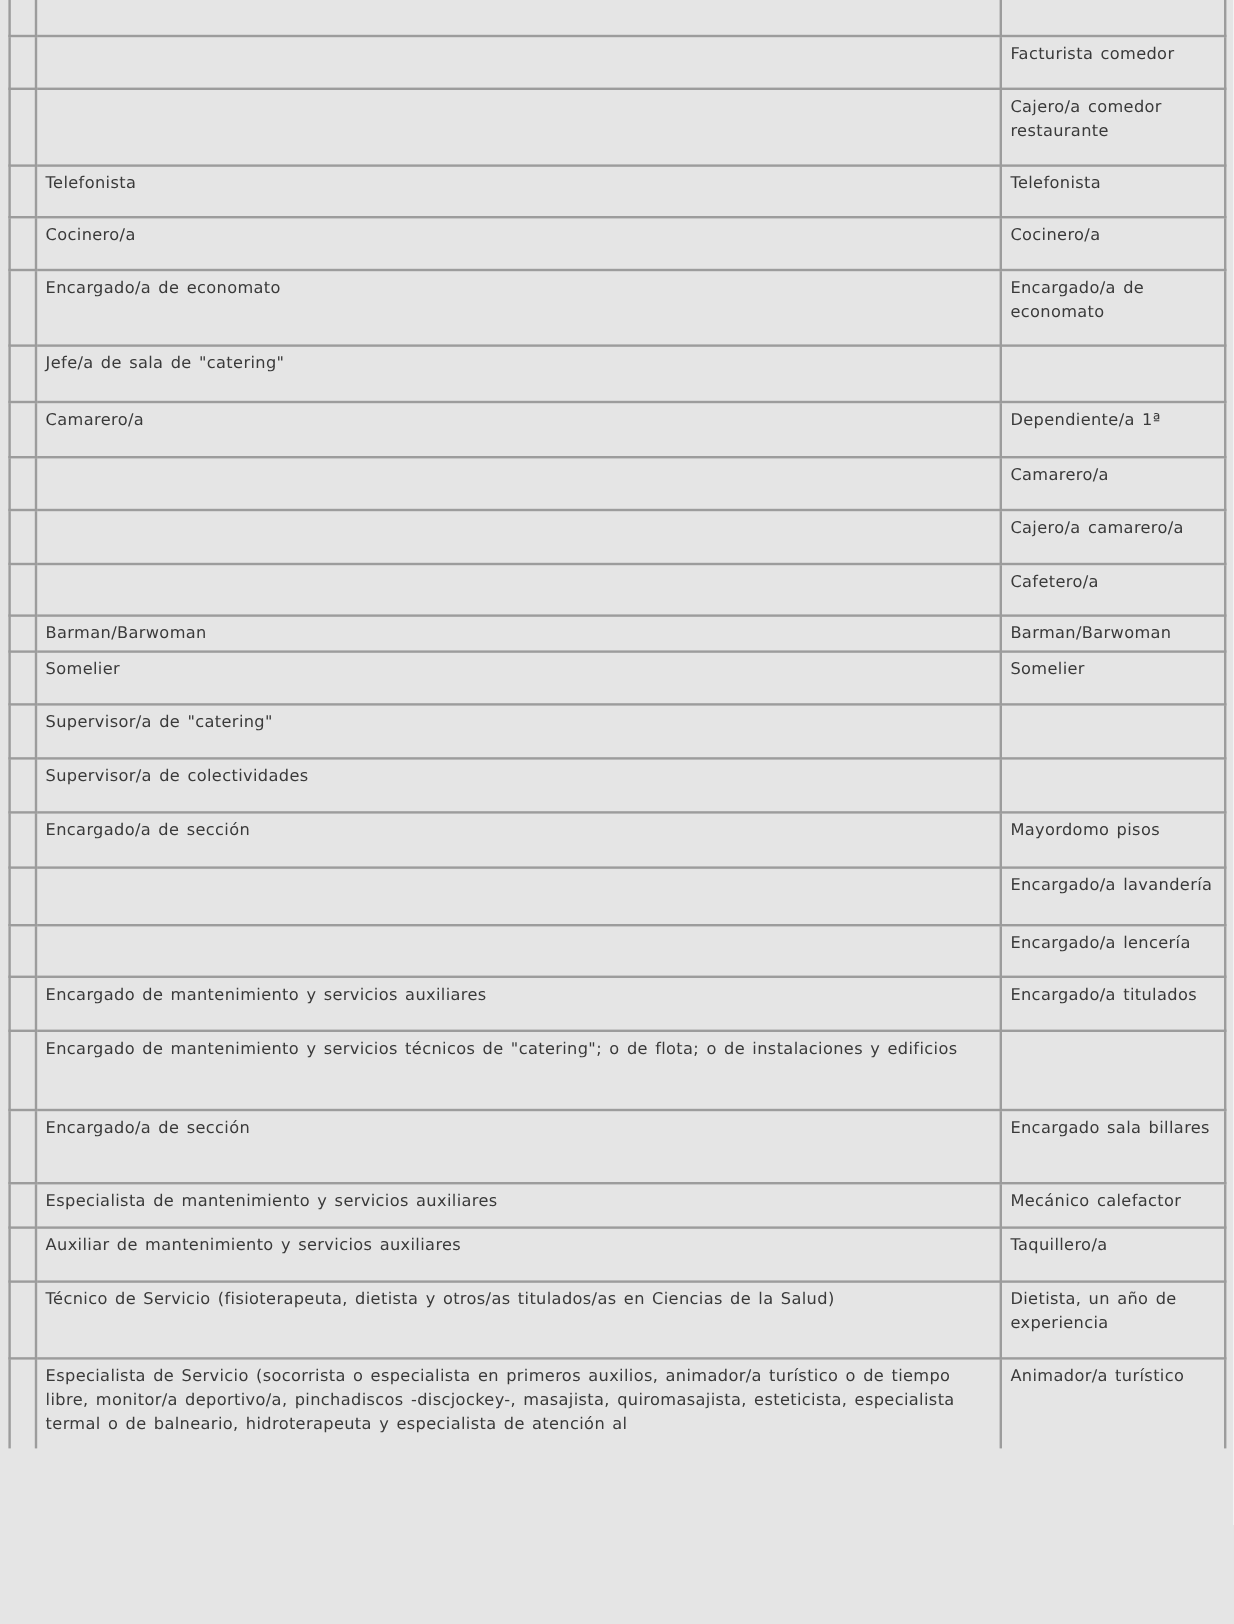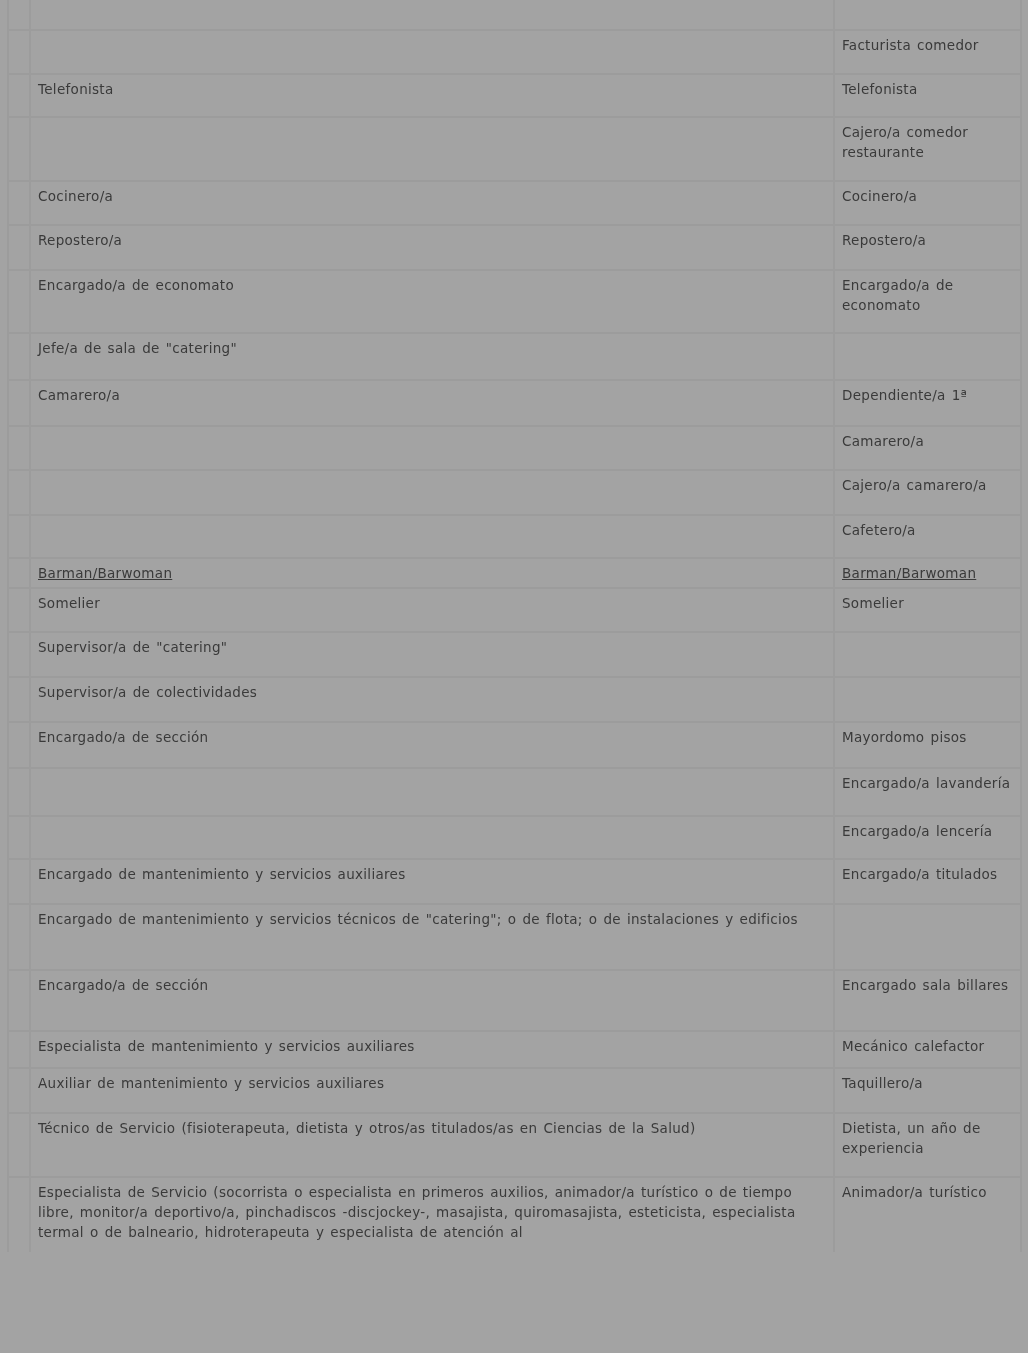--- a/index.html
+++ b/index.html
@@ -7,21 +7,21 @@
     padding: 0;
     background: #ffffff;
     width: 1028px;
     height: 1353px;
     overflow: hidden;
   }
   .page {
     position: relative;
     width: 1028px;
     height: 1353px;
-    background: #a3a3a3;
+    background: #e5e5e5;
     font-family: "DejaVu Sans", "Liberation Sans", sans-serif;
     font-size: 13.5px;
     color: #3a3a3a;
     letter-spacing: 0.3px;
     word-spacing: 1.5px;
   }
   table.equiv {
     position: absolute;
     left: 7px;
     top: 0;
@@ -60,39 +60,34 @@
         <tr style="height: 30px;">
           <td class="c0"></td>
           <td class="c1"></td>
           <td class="c2"></td>
         </tr>
         <tr style="height: 44px;">
           <td class="c0"></td>
           <td class="c1"></td>
           <td class="c2">Facturista comedor</td>
         </tr>
+        <tr style="height: 64px;">
+          <td class="c0"></td>
+          <td class="c1"></td>
+          <td class="c2">Cajero/a comedor restaurante</td>
+        </tr>
         <tr style="height: 43px;">
           <td class="c0"></td>
           <td class="c1">Telefonista</td>
           <td class="c2">Telefonista</td>
         </tr>
-        <tr style="height: 64px;">
-          <td class="c0"></td>
-          <td class="c1"></td>
-          <td class="c2">Cajero/a comedor restaurante</td>
-        </tr>
         <tr style="height: 44px;">
           <td class="c0"></td>
           <td class="c1">Cocinero/a</td>
           <td class="c2">Cocinero/a</td>
-        </tr>
-        <tr style="height: 45px;">
-          <td class="c0"></td>
-          <td class="c1">Repostero/a</td>
-          <td class="c2">Repostero/a</td>
         </tr>
         <tr style="height: 63px;">
           <td class="c0"></td>
           <td class="c1">Encargado/a de economato</td>
           <td class="c2">Encargado/a de economato</td>
         </tr>
         <tr style="height: 47px;">
           <td class="c0"></td>
           <td class="c1">Jefe/a de sala de "catering"</td>
           <td class="c2"></td>
@@ -110,21 +105,21 @@
         <tr style="height: 45px; padding-left: 26px;">
           <td class="c0"></td>
           <td class="c1"></td>
           <td class="c2">Cajero/a camarero/a</td>
         </tr>
         <tr style="height: 43px;">
           <td class="c0"></td>
           <td class="c1"></td>
           <td class="c2">Cafetero/a</td>
         </tr>
-        <tr style="height: 29px; text-decoration: underline;">
+        <tr style="height: 29px;">
           <td class="c0"></td>
           <td class="c1">Barman/Barwoman</td>
           <td class="c2">Barman/Barwoman</td>
         </tr>
         <tr style="height: 44px;">
           <td class="c0"></td>
           <td class="c1">Somelier</td>
           <td class="c2">Somelier</td>
         </tr>
         <tr style="height: 45px;">

